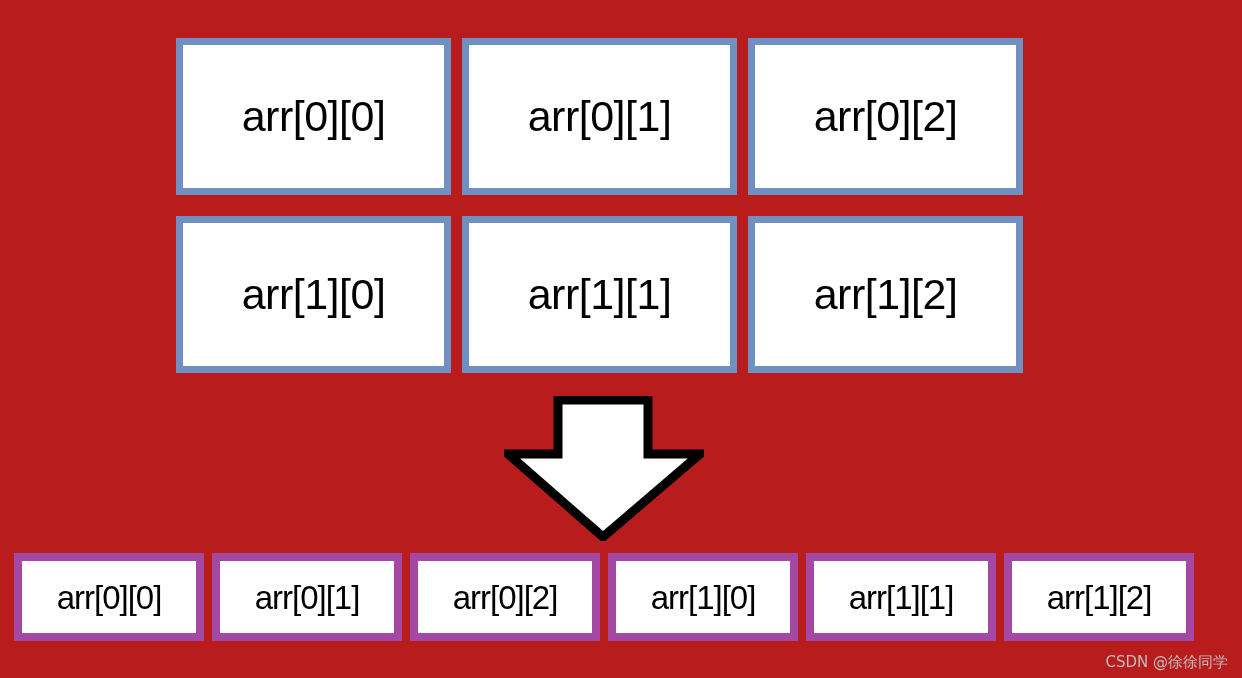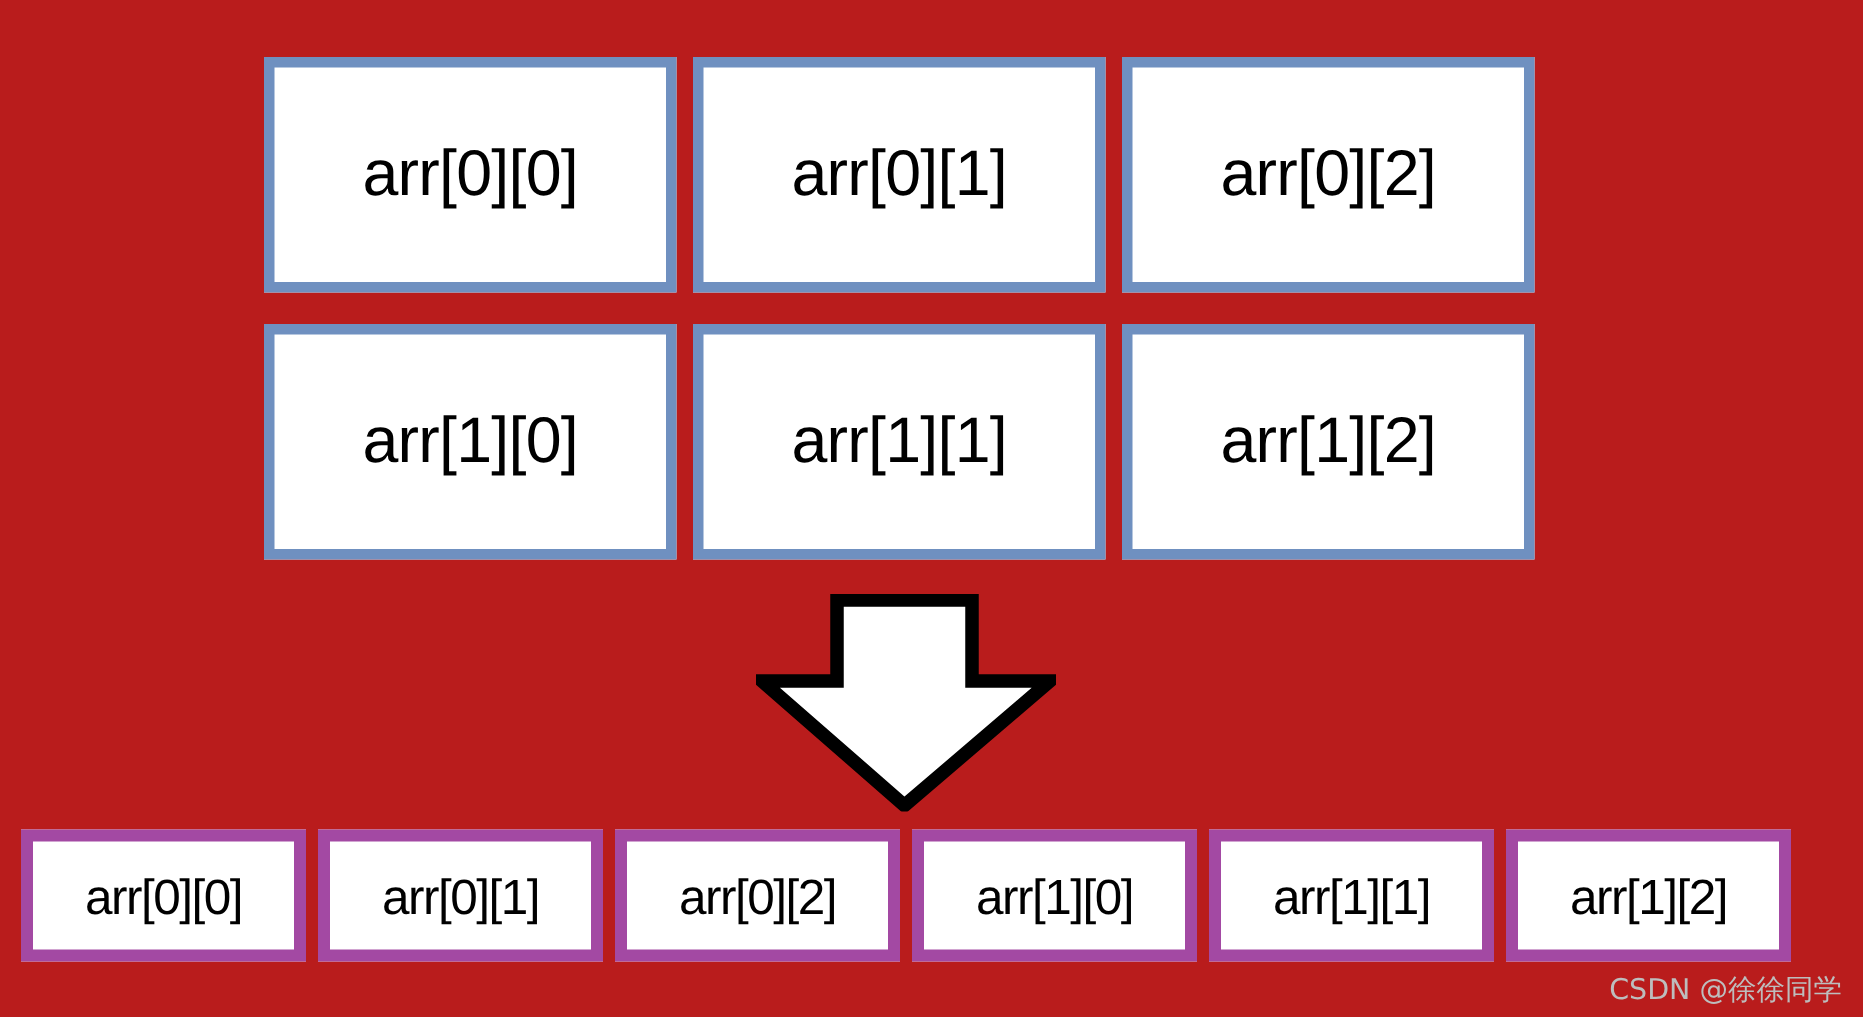--- a/index.html
+++ b/index.html
@@ -96,21 +96,21 @@
     white-space: nowrap;
   }
 
   
   .watermark {
     position: absolute;
     right: 14px;
     bottom: 8px;
     color: #bdbdbd;
     font-family: "DejaVu Sans", sans-serif;
-    font-size: 19px;
+    font-size: 15px;
     line-height: 1;
     white-space: nowrap;
     user-select: none;
   }
 </style>
 </head>
 <body>
 
 <div id="canvas">
 

